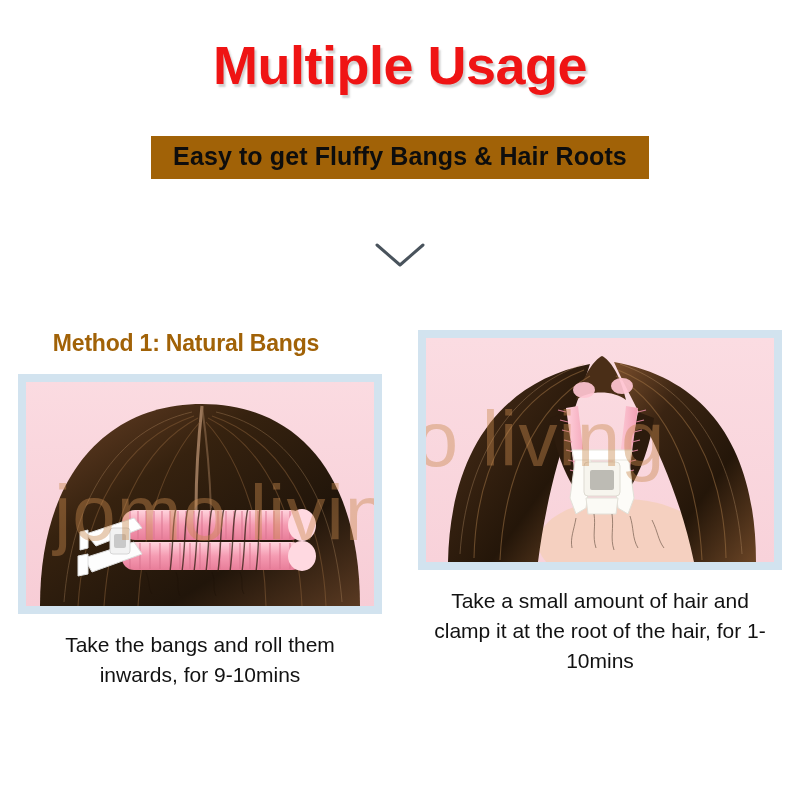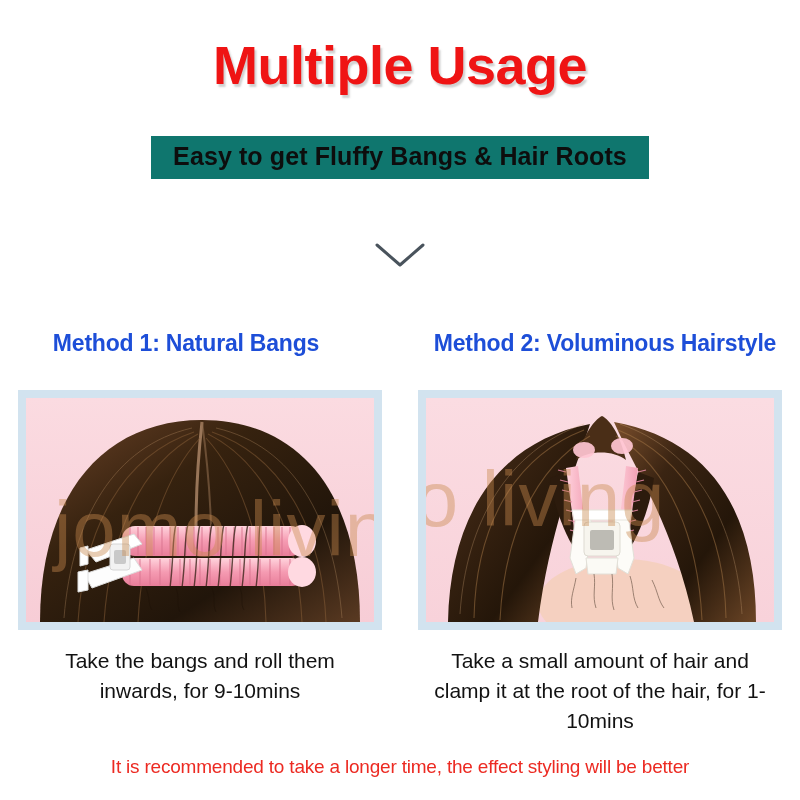--- a/index.html
+++ b/index.html
@@ -38,21 +38,21 @@
   
   .banner-wrap {
     position: absolute;
     top: 136px;
     left: 0;
     width: 800px;
     text-align: center;
   }
   .banner {
     display: inline-block;
-    background: #0f766e;
+    background: #a16207;
     color: #0d0d0d;
     font-size: 25px;
     font-weight: bold;
     letter-spacing: 0.1px;
     padding: 6px 22px 8px 22px;
     line-height: 1.15;
   }
 
   
   .chevron {
@@ -75,24 +75,24 @@
   .method {
     width: 400px;
     display: flex;
     flex-direction: column;
     align-items: center;
   }
 
   .method-heading {
     font-size: 23px;
     font-weight: bold;
-    color: #1d4ed8;
+    color: #a16207;
     letter-spacing: -0.2px;
     white-space: nowrap;
-    margin-bottom: 33px;
+    margin-bottom: 17px;
   }
   .method-1 .method-heading { padding-right: 28px; }
   .method-2 .method-heading { padding-left: 10px; }
 
   
   .photo-frame {
     width: 364px;
     height: 240px;
     border: 8px solid #d2e3ef;
     background: #f8d5dc;
@@ -292,21 +292,20 @@
             </g>
           </svg>
           <div class="watermark wm-left">jomo living</div>
         </div>
       </div>
 
       <div class="caption">Take the bangs and roll them inwards, for 9-10mins</div>
     </div>
 
     <div class="method method-2">
-      <div class="method-heading">Method 2: Voluminous Hairstyle</div>
 
       <div class="photo-frame">
         <div class="photo">
           <svg width="348" height="224" viewBox="0 0 348 224" preserveAspectRatio="xMidYMid slice">
             <defs>
               <linearGradient id="bg2" x1="0" y1="0" x2="0" y2="1">
                 <stop offset="0%" stop-color="#fbdce2"></stop>
                 <stop offset="100%" stop-color="#f8d2da"></stop>
               </linearGradient>
               <linearGradient id="hair2" x1="0" y1="0" x2="1" y2="1">
@@ -395,15 +394,14 @@
           </svg>
           <div class="watermark wm-right">jomo living</div>
         </div>
       </div>
 
       <div class="caption">Take a small amount of hair and clamp it at the root of the hair, for 1-10mins</div>
     </div>
 
   </div>
 
-  <div class="footer-note">It is recommended to take a longer time, the effect styling will be better</div>
 
 </div>
 
 </body></html>

